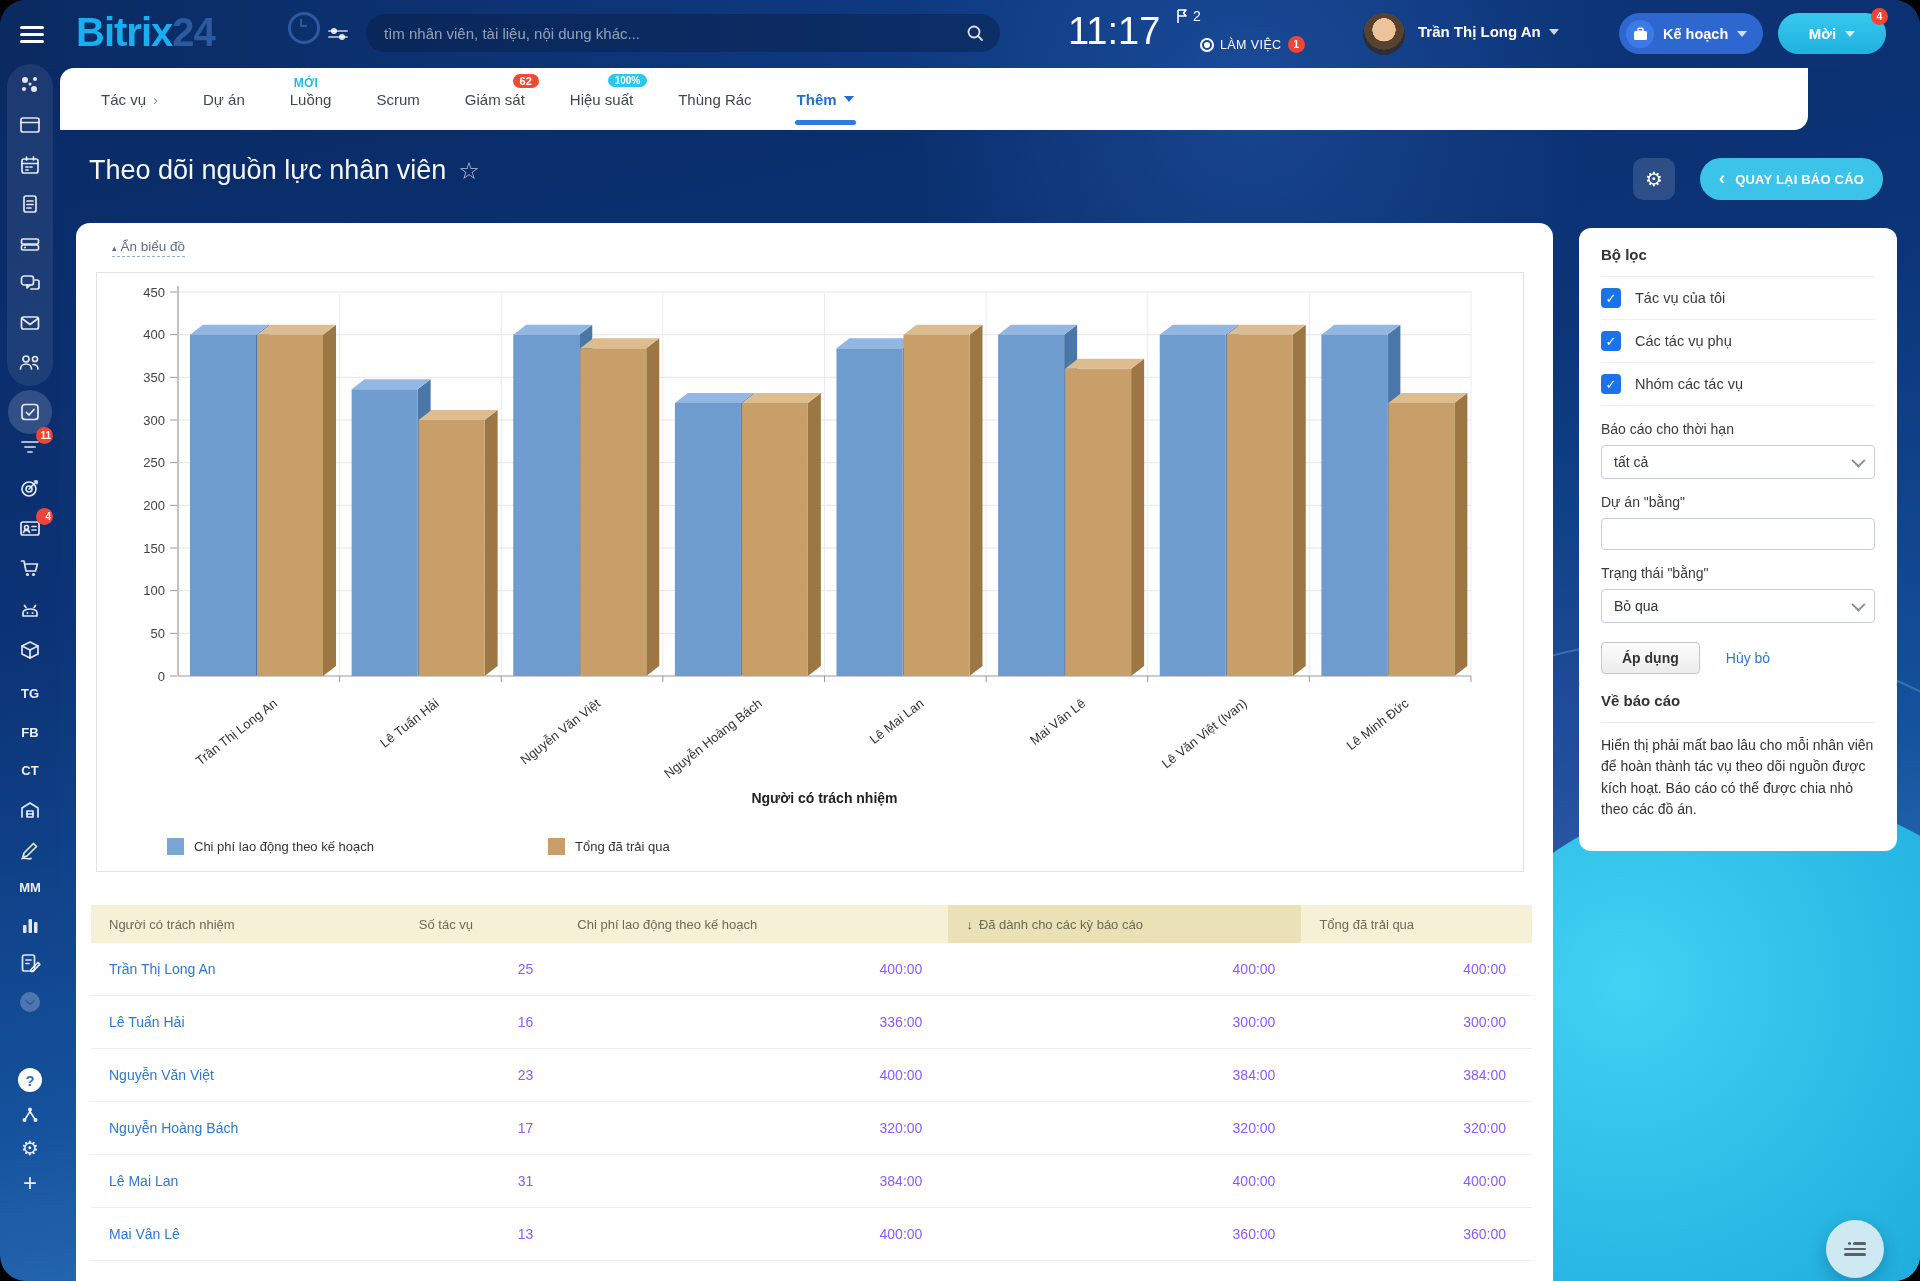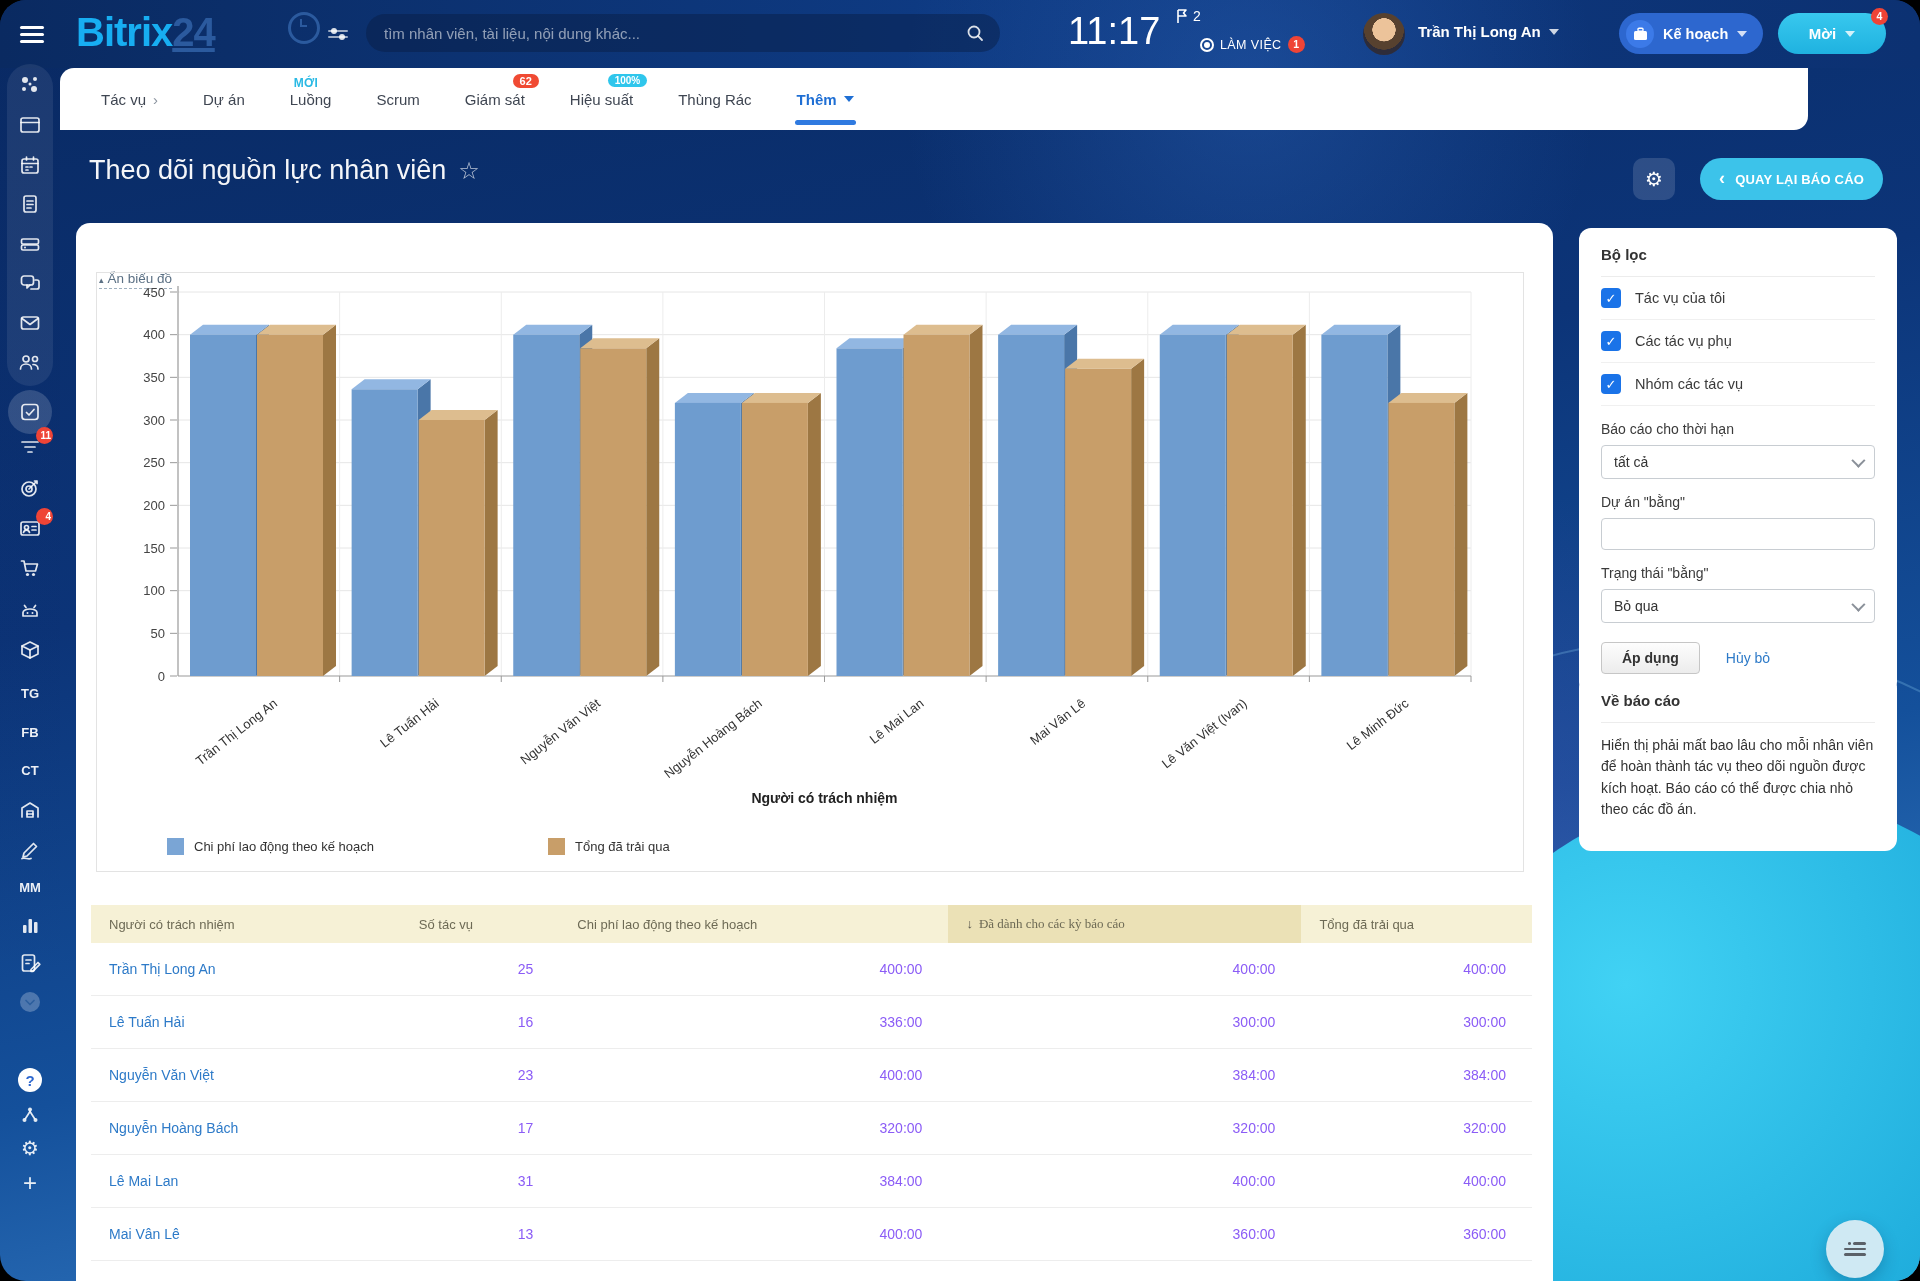--- a/index.html
+++ b/index.html
@@ -15,21 +15,21 @@
     background:radial-gradient(circle at 32% 28%,#41d2f4,#19a6d8 72%);}
   
   .topbar{position:absolute;left:0;top:0;right:0;height:68px;
     background:linear-gradient(90deg,#0a2a61 0%,#0e3a82 48%,#0c3172 100%);}
   .topbar::after{content:"";position:absolute;left:900px;top:-260px;width:700px;height:700px;border-radius:50%;
     background:radial-gradient(circle,rgba(50,110,200,0.35),rgba(50,110,200,0) 70%);pointer-events:none;}
   .burger{position:absolute;left:20px;top:22px;width:24px;height:24px;cursor:pointer;z-index:3;}
   .burger i{display:block;height:3px;background:#fff;border-radius:2px;margin:4px 0;}
   .logo{position:absolute;left:76px;top:10px;font-size:40px;font-weight:bold;letter-spacing:-1px;z-index:3;}
   .logo .b1{color:#17aef2;}
-  .logo .b2{color:#2b5a9e;text-decoration:underline;}
+  .logo .b2{color:#2b5a9e;}
   .logo-clock{position:absolute;left:288px;top:12px;width:26px;height:26px;border:3px solid #2b5a9e;border-radius:50%;z-index:3;}
   .logo-clock::before{content:"";position:absolute;left:9px;top:4px;width:2px;height:8px;background:#2b5a9e;}
   .logo-clock::after{content:"";position:absolute;left:9px;top:10px;width:7px;height:2px;background:#2b5a9e;}
   .sliders{position:absolute;left:328px;top:26px;width:20px;height:16px;z-index:3;}
   .sliders i{display:block;height:2px;background:rgba(255,255,255,0.6);margin:4px 0;position:relative;border-radius:1px;}
   .sliders i::after{content:"";position:absolute;top:-2px;width:6px;height:6px;border-radius:50%;background:rgba(255,255,255,0.85);}
   .sliders i:nth-child(1)::after{left:3px;} .sliders i:nth-child(2)::after{left:11px;}
   .search{position:absolute;left:366px;top:14px;width:634px;height:38px;border-radius:20px;z-index:3;
     background:rgba(8,28,66,0.45);display:flex;align-items:center;padding:0 16px;box-sizing:border-box;}
   .search input{flex:1;background:transparent;border:none;outline:none;color:#fff;font-size:15px;font-family:inherit;}
@@ -84,22 +84,22 @@
   .page-title{position:absolute;left:89px;top:155px;font-size:27px;color:rgba(255,255,255,0.96);z-index:2;display:flex;align-items:center;gap:12px;}
   .star{font-size:24px;color:rgba(255,255,255,0.7);cursor:pointer;}
   .gear-btn{position:absolute;left:1633px;top:158px;width:42px;height:42px;border-radius:10px;background:rgba(255,255,255,0.14);
     color:#fff;font-size:20px;display:flex;align-items:center;justify-content:center;cursor:pointer;z-index:2;}
   .back-btn{position:absolute;left:1700px;top:158px;width:183px;height:42px;border-radius:21px;background:#3cc3ea;color:#fff;
     font-weight:bold;font-size:13px;display:flex;align-items:center;justify-content:center;gap:10px;cursor:pointer;z-index:2;letter-spacing:.2px;}
   .back-btn .lt{font-size:18px;font-weight:bold;margin-top:-2px;}
   
   .main-card{position:absolute;left:76px;top:223px;width:1477px;height:1058px;background:#fff;border-radius:14px 14px 0 0;
     overflow:hidden;z-index:2;}
-  .hide-chart{position:absolute;left:23px;top:16px;font-size:13.5px;color:#5b7084;border-bottom:1px dashed #9fb0bf;
-    padding-bottom:2px;cursor:pointer;margin-top:32px;}
+  .hide-chart{position:absolute;left:36px;top:16px;font-size:13.5px;color:#5b7084;border-bottom:1px dashed #9fb0bf;
+    padding-bottom:2px;cursor:pointer;}
   .hide-chart .tri{font-size:9px;margin-right:4px;color:#5b7084;}
   .chart-box{position:absolute;left:20px;top:49px;width:1428px;height:600px;border:1px solid #e3e3e3;box-sizing:border-box;}
   .chart-box svg text{font-family:"Liberation Sans","DejaVu Sans",sans-serif;}
   .legend{position:absolute;left:70px;bottom:16px;display:flex;align-items:center;font-size:13px;color:#333;}
   .legend-item{display:flex;align-items:center;gap:10px;}
   .legend-item.first{width:381px;}
   .sw{width:17px;height:17px;}
   
   .table-wrap{position:absolute;left:15px;top:682px;width:1441px;}
   table{width:100%;border-collapse:collapse;font-size:14px;}
@@ -555,21 +555,21 @@
         </div>
       </div>
     </div>
     <div class="table-wrap">
       <table>
         <thead>
             <tr id="thead-row">
               <th style="width: 21.5%;">Người có trách nhiệm</th>
               <th style="width: 11%;">Số tác vụ</th>
               <th style="width: 27%;">Chi phí lao động theo kế hoạch</th>
-              <th class="sorted" style="width: 24.5%; font-family: Liberation Serif, serif;"><span class="arr">↓</span>Đã dành cho các kỳ báo cáo</th>
+              <th class="sorted" style="width: 24.5%;"><span class="arr">↓</span>Đã dành cho các kỳ báo cáo</th>
               <th style="width: 16%;">Tổng đã trải qua</th>
             </tr>
           </thead>
         <tbody id="tbody">
             <tr>
               <td class="name">Trần Thị Long An</td>
               <td class="num">25</td>
               <td class="num">400:00</td>
               <td class="num">400:00</td>
               <td class="num">400:00</td>

